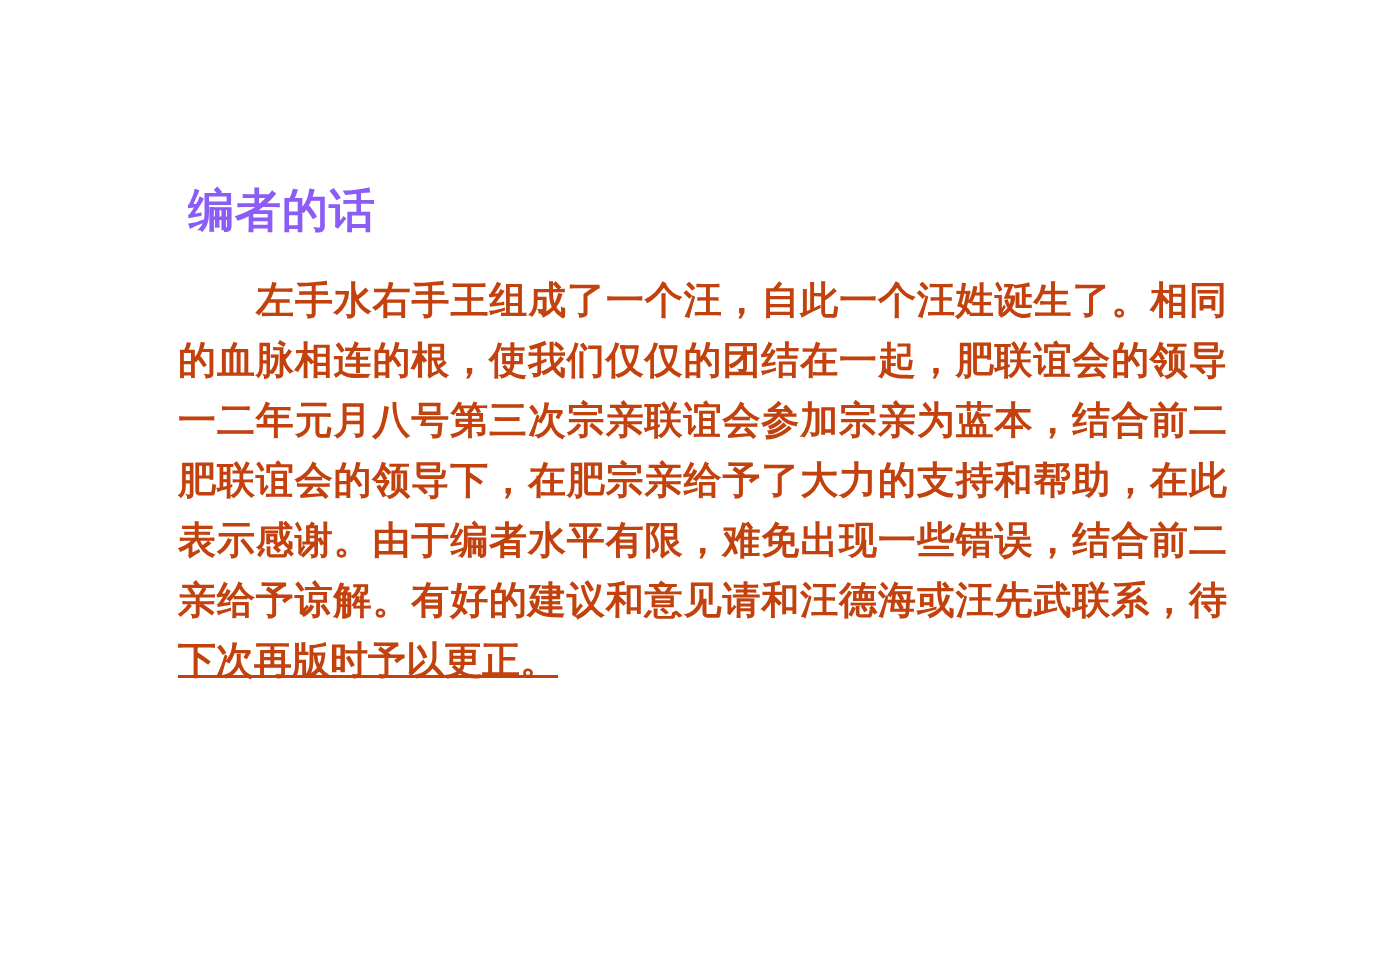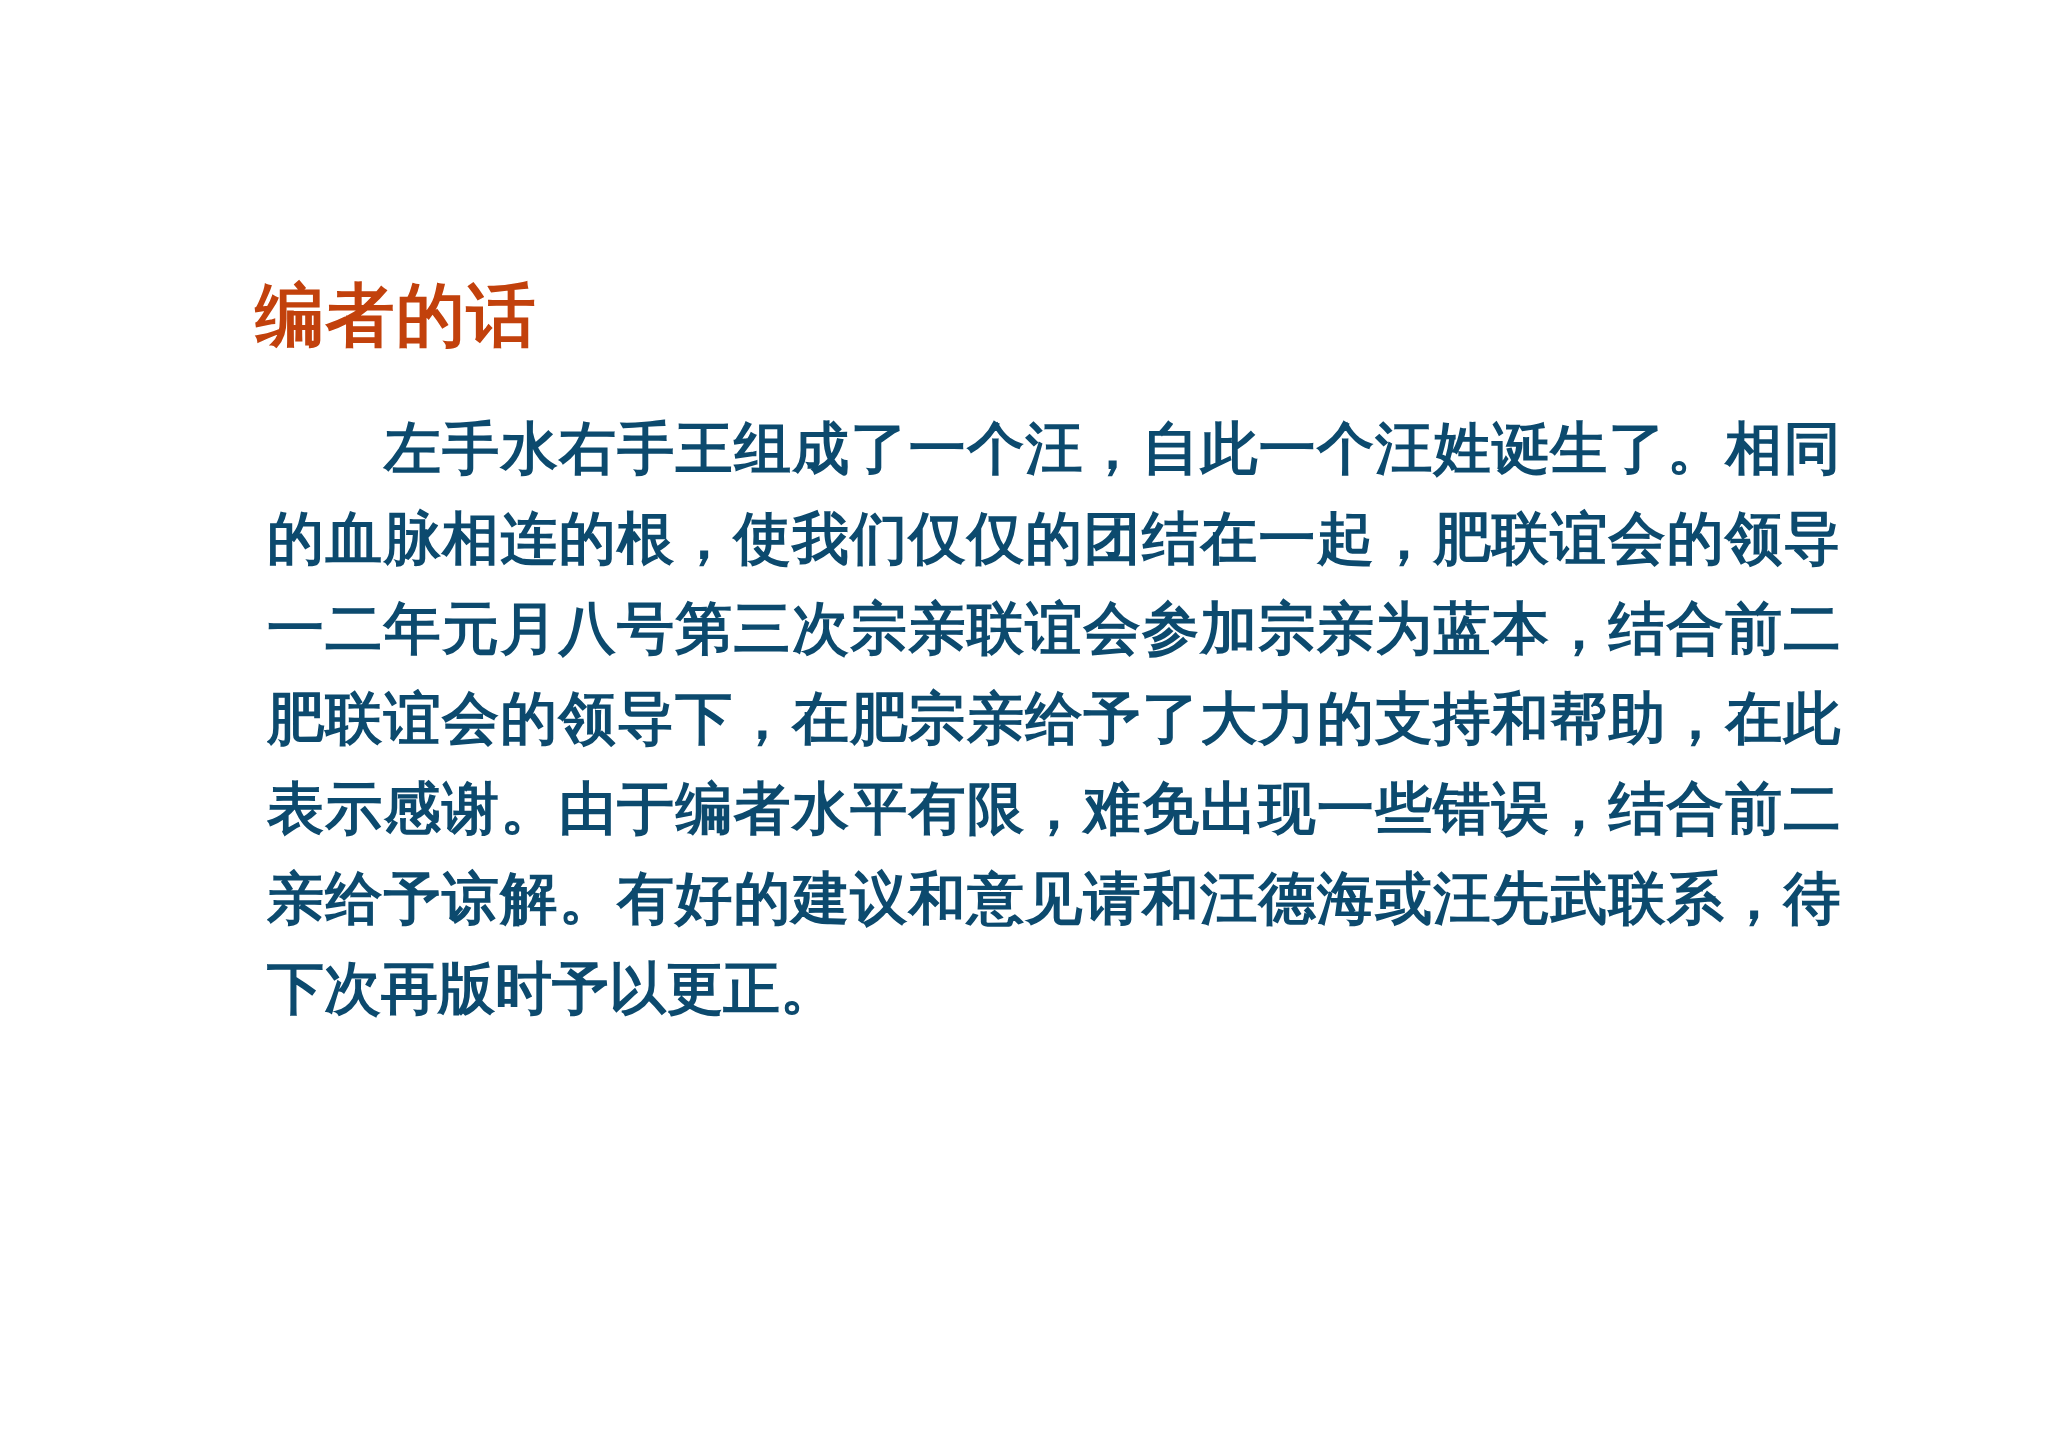--- a/index.html
+++ b/index.html
@@ -14,35 +14,35 @@
 
   .page {
     position: relative;
     width: 1380px;
     height: 961px;
     background: #ffffff;
   }
 
   .doc-title {
     position: absolute;
-    left: 170px;
+    left: 188px;
     top: 180px;
     font-size: 46px;
     font-weight: bold;
-    color: #c2410c;
+    color: #8b5cf6;
     letter-spacing: 1px;
     white-space: nowrap;
   }
 
   .body-block {
     position: absolute;
     left: 178px;
     top: 270px;
     width: 1049px;
-    color: #0c4a6e;
+    color: #c2410c;
   }
 
   .text-line {
     font-size: 38px;
     font-weight: bold;
     line-height: 60px;
     height: 60px;
     text-align: justify;
     text-align-last: justify;
     white-space: nowrap;
@@ -51,20 +51,21 @@
     white-space: normal;
   }
 
   .text-line.first {
     text-indent: 78px;
   }
 
   .text-line.last {
     text-align: right;
     text-align-last: left;
+    text-decoration: underline;
   }
 </style>
 </head>
 <body>
 
 <div class="page">
 
   <h1 class="doc-title">编者的话</h1>
 
   <div class="body-block">

